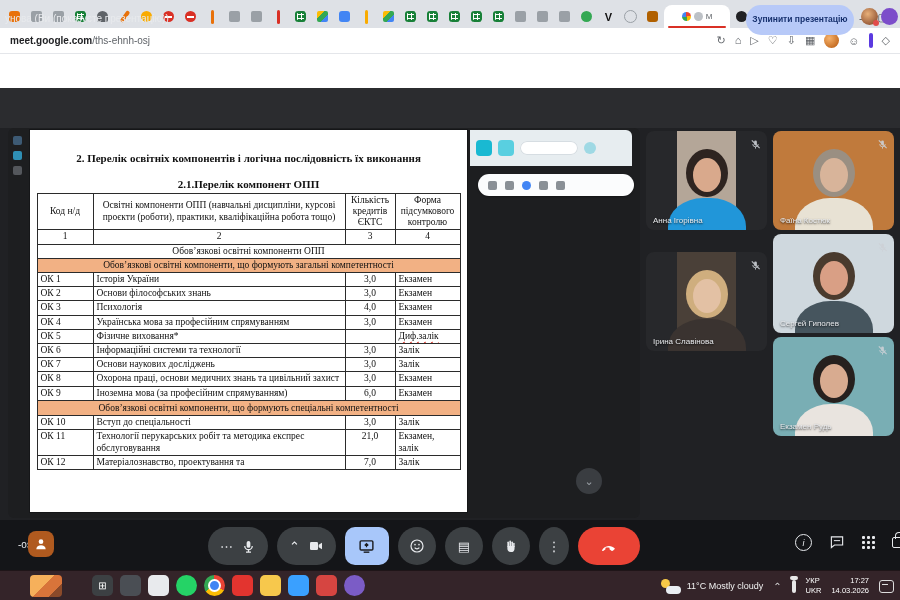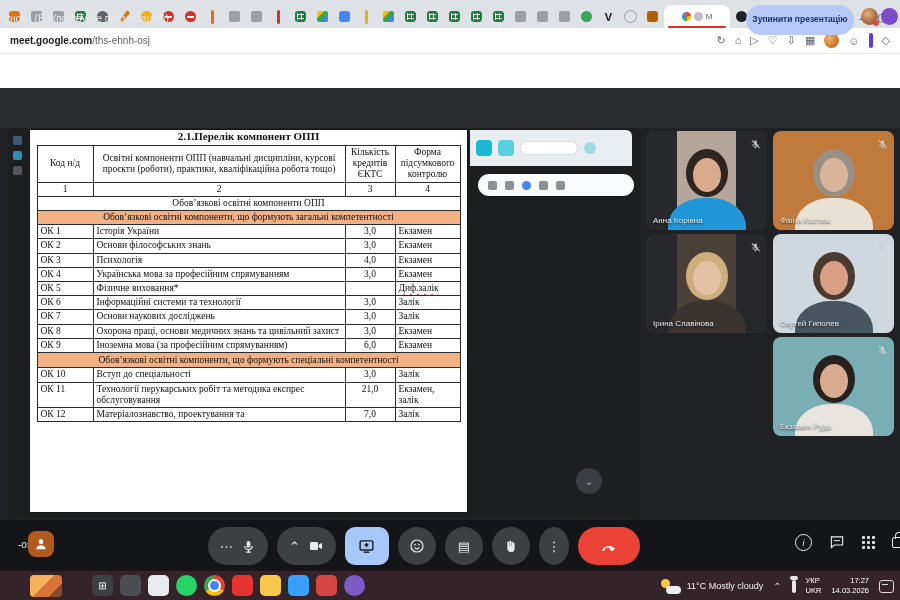--- a/index.html
+++ b/index.html
@@ -281,20 +281,21 @@
   </div>
 
   <div class="present-region"></div>
   <div class="sliver">
       <span></span>
       <span></span>
       <span></span>
     </div>
 
   <div class="docpage">
+    <div class="doc-title">2. Перелік освітніх компонентів і логічна послідовність їх виконання</div>
     <div class="doc-sub">2.1.Перелік компонент ОПП</div>
     <table class="opp">
       <colgroup>
           <col class="w0">
           <col class="w1">
           <col class="w2">
           <col class="w3">
         </colgroup>
       <thead>
           <tr id="opp-head">
@@ -433,21 +434,21 @@
           <div class="bodyshape" style="background:#2196d9"></div>
         </div>
         <span class="micoff"><svg width="11" height="11" viewBox="0 0 24 24">
             <rect x="9" y="3" width="6" height="11" rx="3" fill="#cdd1d6"></rect>
             <path d="M6 11a6 6 0 0 0 12 0" stroke="#cdd1d6" stroke-width="2" fill="none"></path>
             <path d="M12 17v4" stroke="#cdd1d6" stroke-width="2"></path>
             <path d="M4 3l17 17" stroke="#cdd1d6" stroke-width="2.4"></path>
           </svg></span>
         <span class="pname">Анна Ігорівна</span>
       </div>
-      <div class="tile" style="left: 0px; top: 103px;">
+      <div class="tile" style="left: 0px; top: 121px;">
         <div class="vid portrait" style="background:#4a4038">
           <div class="hair" style="background:#cfae7e"></div>
           <div class="face" style="background:#e3c1a4"></div>
           <div class="bodyshape" style="background:#3a3330"></div>
         </div>
         <span class="micoff"><svg width="11" height="11" viewBox="0 0 24 24">
             <rect x="9" y="3" width="6" height="11" rx="3" fill="#cdd1d6"></rect>
             <path d="M6 11a6 6 0 0 0 12 0" stroke="#cdd1d6" stroke-width="2" fill="none"></path>
             <path d="M12 17v4" stroke="#cdd1d6" stroke-width="2"></path>
             <path d="M4 3l17 17" stroke="#cdd1d6" stroke-width="2.4"></path>

